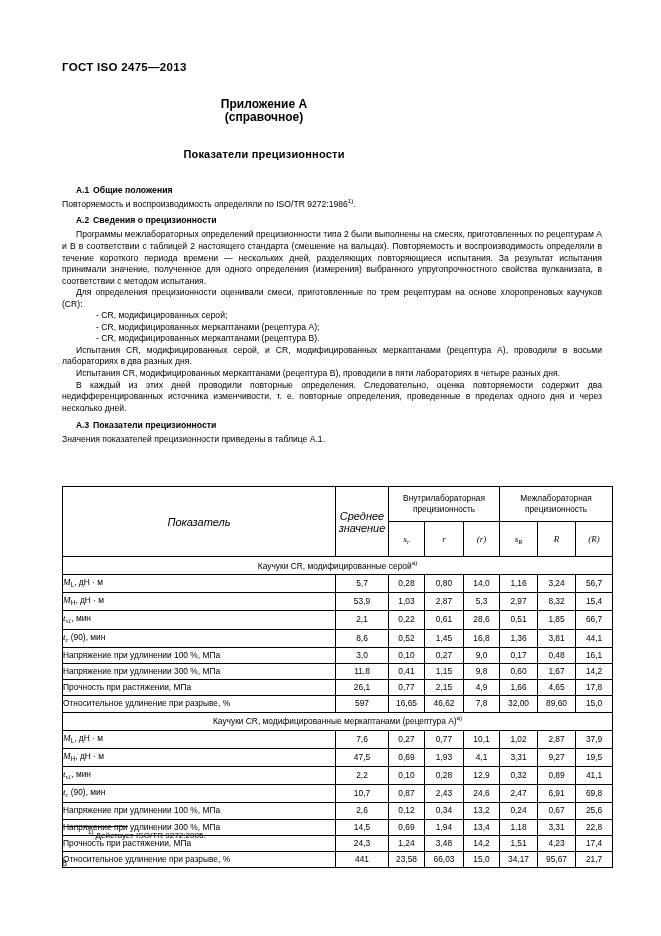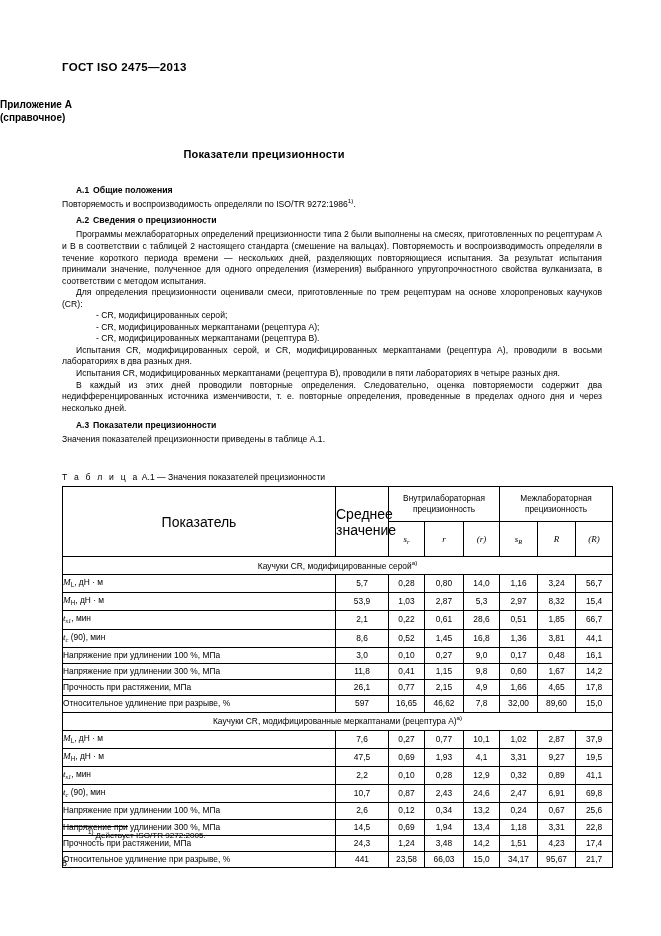--- a/index.html
+++ b/index.html
@@ -32,21 +32,22 @@
     font-weight: bold;
     letter-spacing: 0.3px;
   }
 
   
   .annex-block {
     position: absolute;
     left: 0;
     right: 0;
     top: 98px;
-    font-size: 10px;
+    text-align: center;
+    font-size: 12px;
     font-weight: bold;
     line-height: 13px;
   }
   .annex-block .sub {
     font-weight: bold;
   }
 
   .main-title {
     position: absolute;
     left: 0;
@@ -121,23 +122,24 @@
   table.prec td, table.prec th {
     border: 0.8px solid #000;
     padding: 0;
     font-weight: normal;
     vertical-align: middle;
   }
   table.prec .outer-top { border-top-width: 1.4px; }
   table.prec .outer-bottom { border-bottom-width: 1.4px; }
   .th-main {
     text-align: center;
-    font-size: 14px;
+    font-size: 11px;
     height: 68px;
     padding: 0 4px;
+    font-style: italic;
   }
   .th-group {
     text-align: center;
     font-size: 8.3px;
     line-height: 11px;
     height: 34px;
     padding: 0 2px;
   }
   .th-sym {
     text-align: center;
@@ -256,25 +258,20 @@
     <p class="para indent">Испытания CR, модифицированных меркаптанами (рецептура В), проводили в пяти лабораториях в четыре разных дня.</p>
     <p class="para indent">В каждый из этих дней проводили повторные определения. Следовательно, оценка повторяемости содержит два недифференцированных источника изменчивости, т. е. повторные определения, проведенные в пределах одного дня и через несколько дней.</p>
 
     <div class="gap3"></div>
     <div class="h-sub">
       <span class="num">А.3</span><span>Показатели прецизионности</span>
     </div>
     <p class="para noindent">Значения показателей прецизионности приведены в таблице А.1.</p>
   </div>
 
-  <div class="table-caption">
-    <span class="tw">Т а б л и ц а</span>
-    <span>А.1</span>
-    <span>— Значения показателей прецизионности</span>
-  </div>
 
   <div class="tbl-wrap">
     <table class="prec">
       <colgroup>
         <col style="width:273px">
         <col style="width:53px">
         <col style="width:36px">
         <col style="width:39px">
         <col style="width:36px">
         <col style="width:38px">

